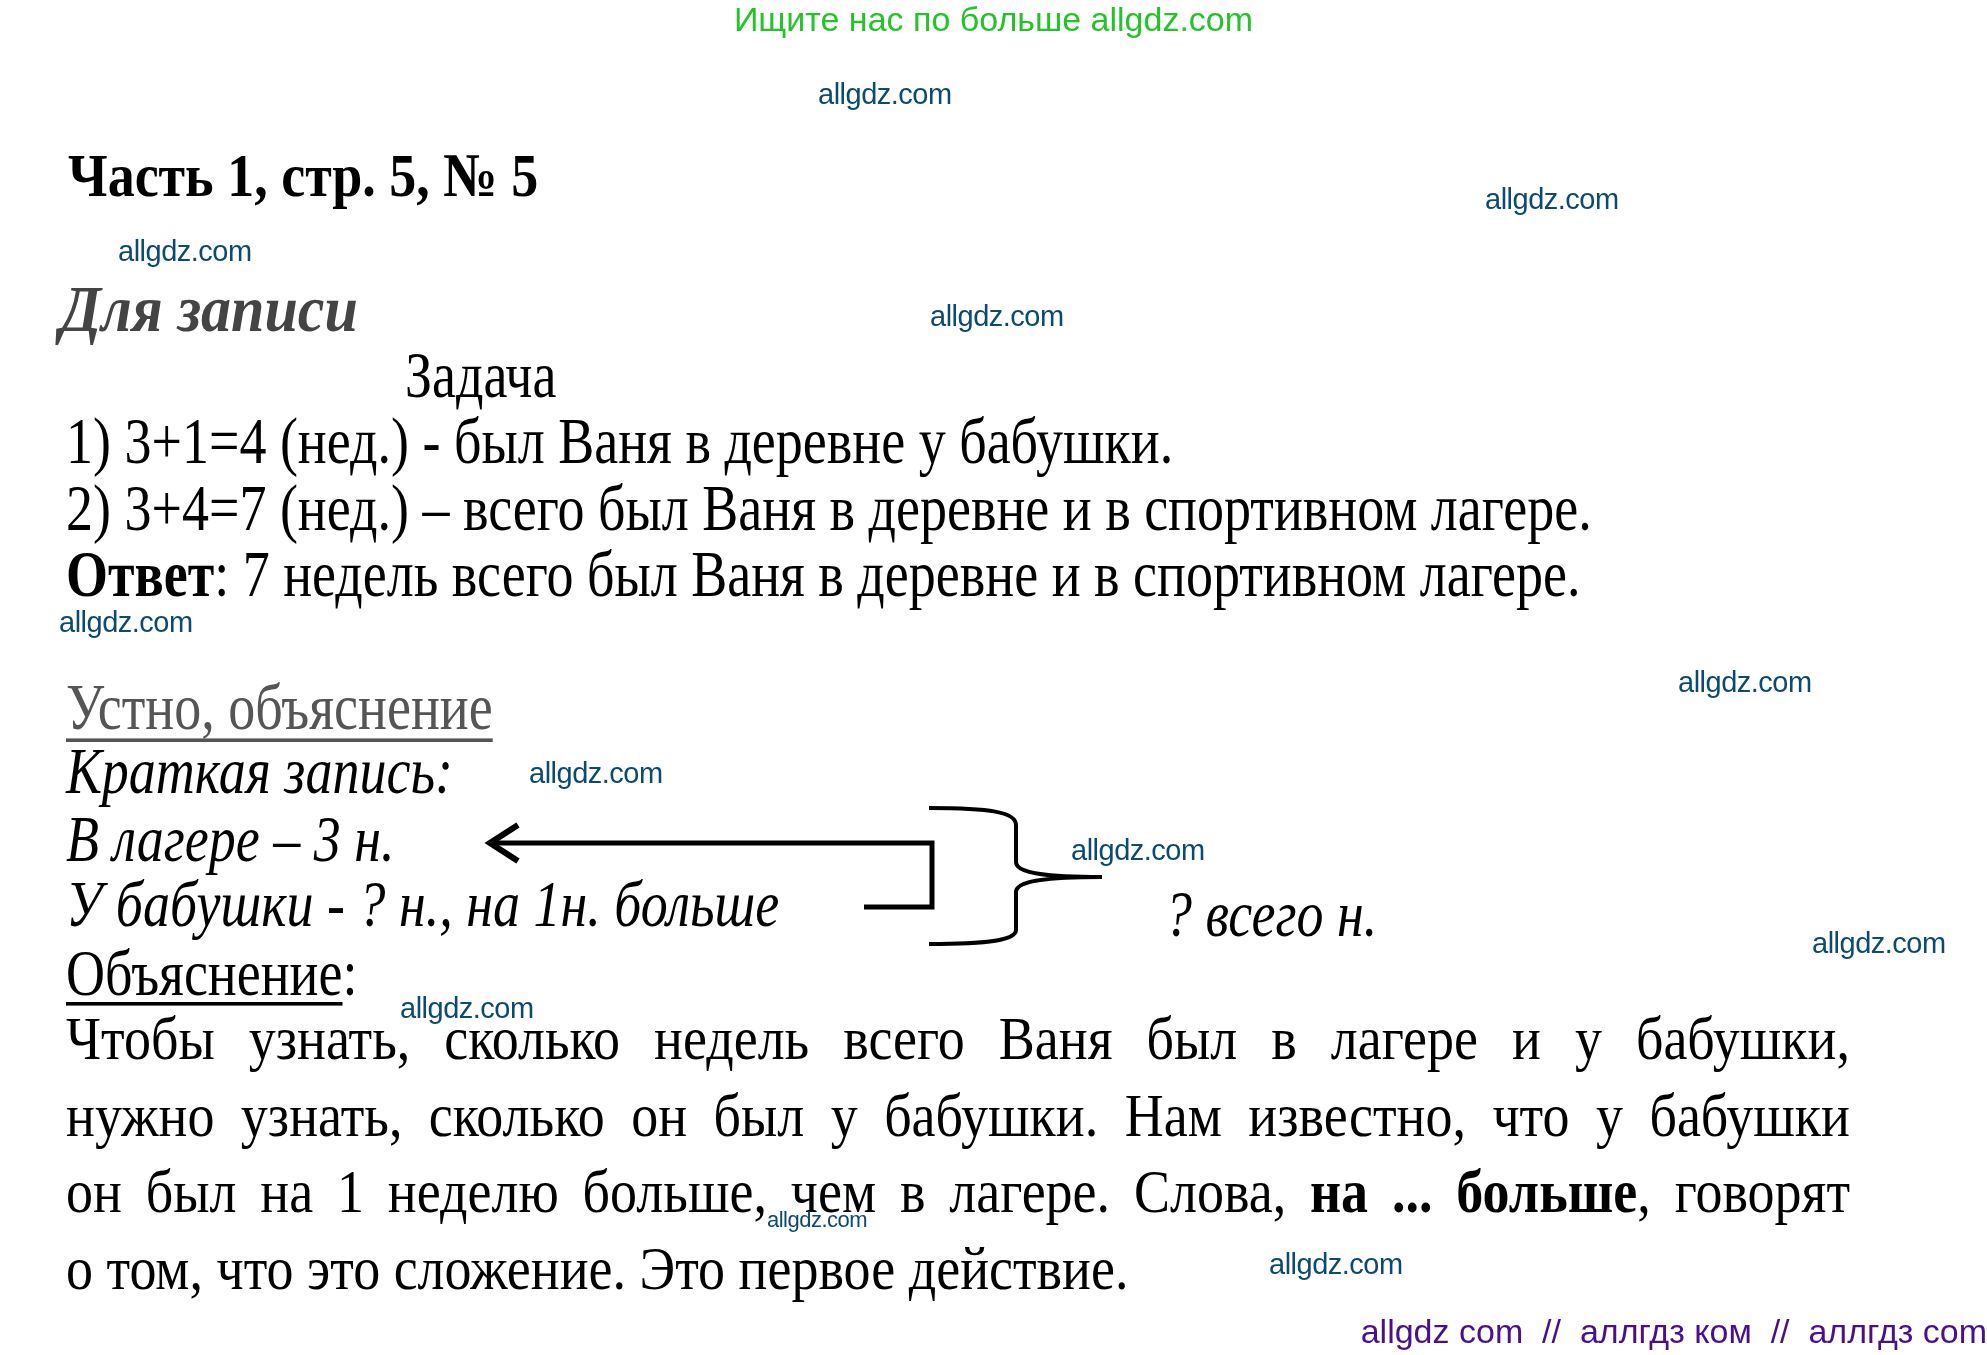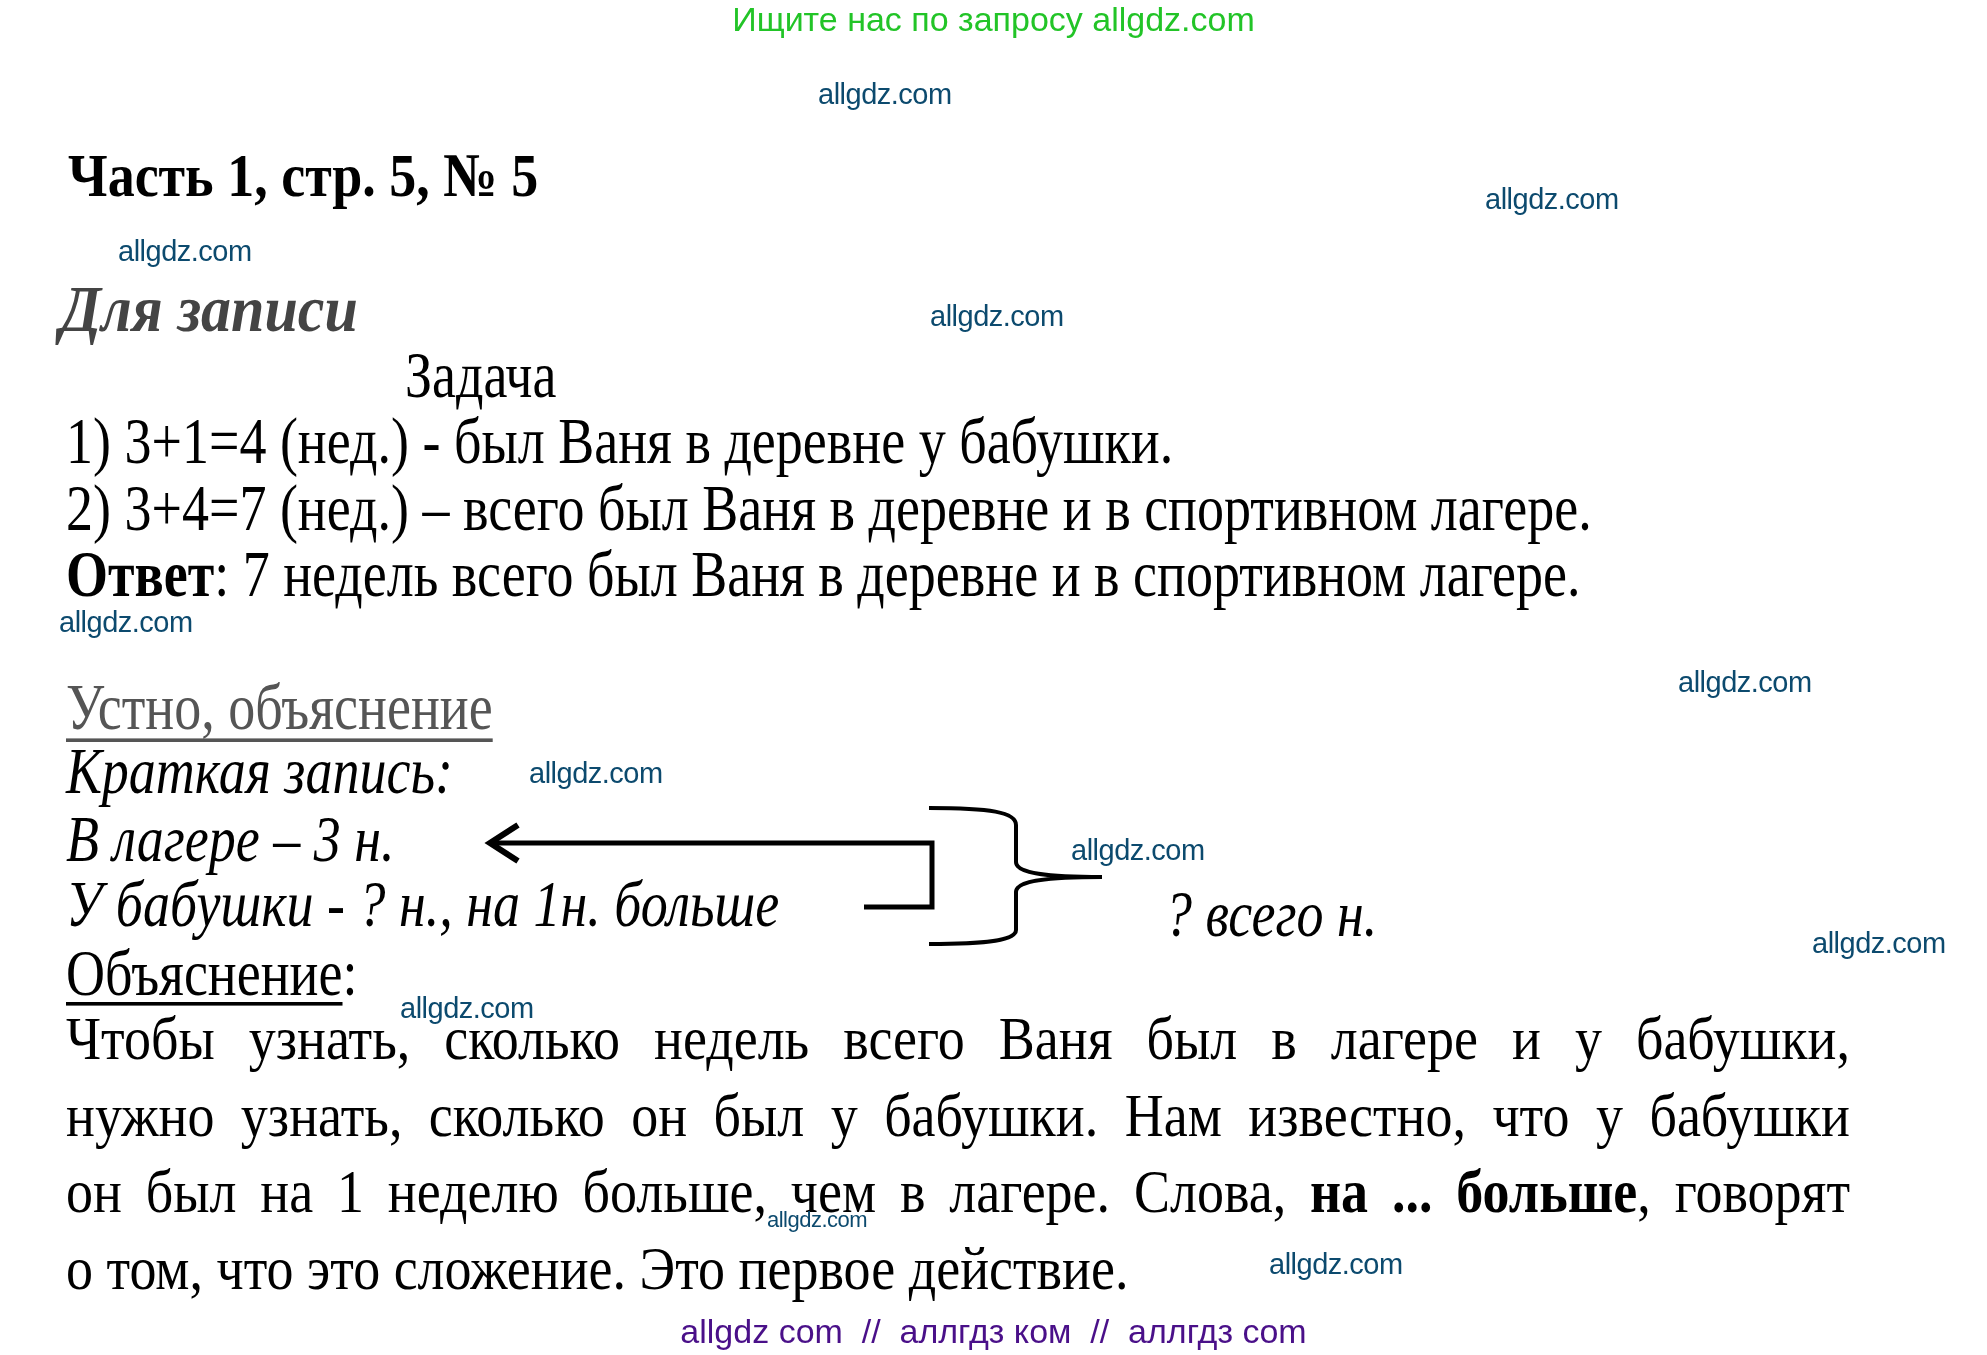--- a/index.html
+++ b/index.html
@@ -21,21 +21,21 @@
   .expl-title { font-size:54px; left:66px; top:936px; transform:scaleY(1.2); transform-origin:left top; }
   .expl-title u { text-decoration-thickness:3px; text-underline-offset:6px; }
   .para { position:absolute; left:66px; top:1000px; width:1784px; font-size:54px; line-height:66.5px; text-align:justify; transform:scaleY(1.15); transform-origin:left top; }
   .para .pl { display:block; text-align:justify; text-align-last:justify; white-space:normal; }
   .para .pl.last { text-align-last:left; }
   svg.diagram { position:absolute; left:0; top:0; width:1987px; height:1355px; pointer-events:none; }
 </style>
 </head>
 <body>
 
-<div class="abs sans header-green">Ищите нас по запросу allgdz.com</div>
+<div class="abs sans header-green">Ищите нас по больше allgdz.com</div>
 
 <div class="abs serif title">Часть 1, стр. 5, № 5</div>
 
 <div class="abs serif for-record">Для записи</div>
 
 <div class="abs serif task-heading">Задача</div>
 
 <div class="abs serif line" style="top:404px">1) 3+1=4 (нед.)  - был Ваня в деревне у бабушки.</div>
 <div class="abs serif line" style="top:471px">2) 3+4=7 (нед.) – всего был Ваня в деревне и в спортивном лагере.</div>
 <div class="abs serif line" style="top:537px"><span class="bold">Ответ</span><span>: 7 недель всего был Ваня в деревне и в спортивном лагере.</span></div>
@@ -72,13 +72,13 @@
   <div class="abs wm" style="left:59px;top:606px">allgdz.com</div>
   <div class="abs wm" style="left:1678px;top:666px">allgdz.com</div>
   <div class="abs wm" style="left:529px;top:757px">allgdz.com</div>
   <div class="abs wm" style="left:1071px;top:834px">allgdz.com</div>
   <div class="abs wm" style="left:1812px;top:927px">allgdz.com</div>
   <div class="abs wm" style="left:400px;top:992px">allgdz.com</div>
   <div class="abs wm wm-small" style="left:767px;top:1207px">allgdz.com</div>
   <div class="abs wm" style="left:1269px;top:1248px">allgdz.com</div>
 </div>
 
-<div class="abs sans footer-purple" style="white-space: pre;">allgdz com  //  аллгдз ком  //  аллгдз com</div>
+<div class="abs sans footer-purple" style="white-space: pre; text-align: right;">allgdz com  //  аллгдз ком  //  аллгдз com</div>
 
 </body></html>

